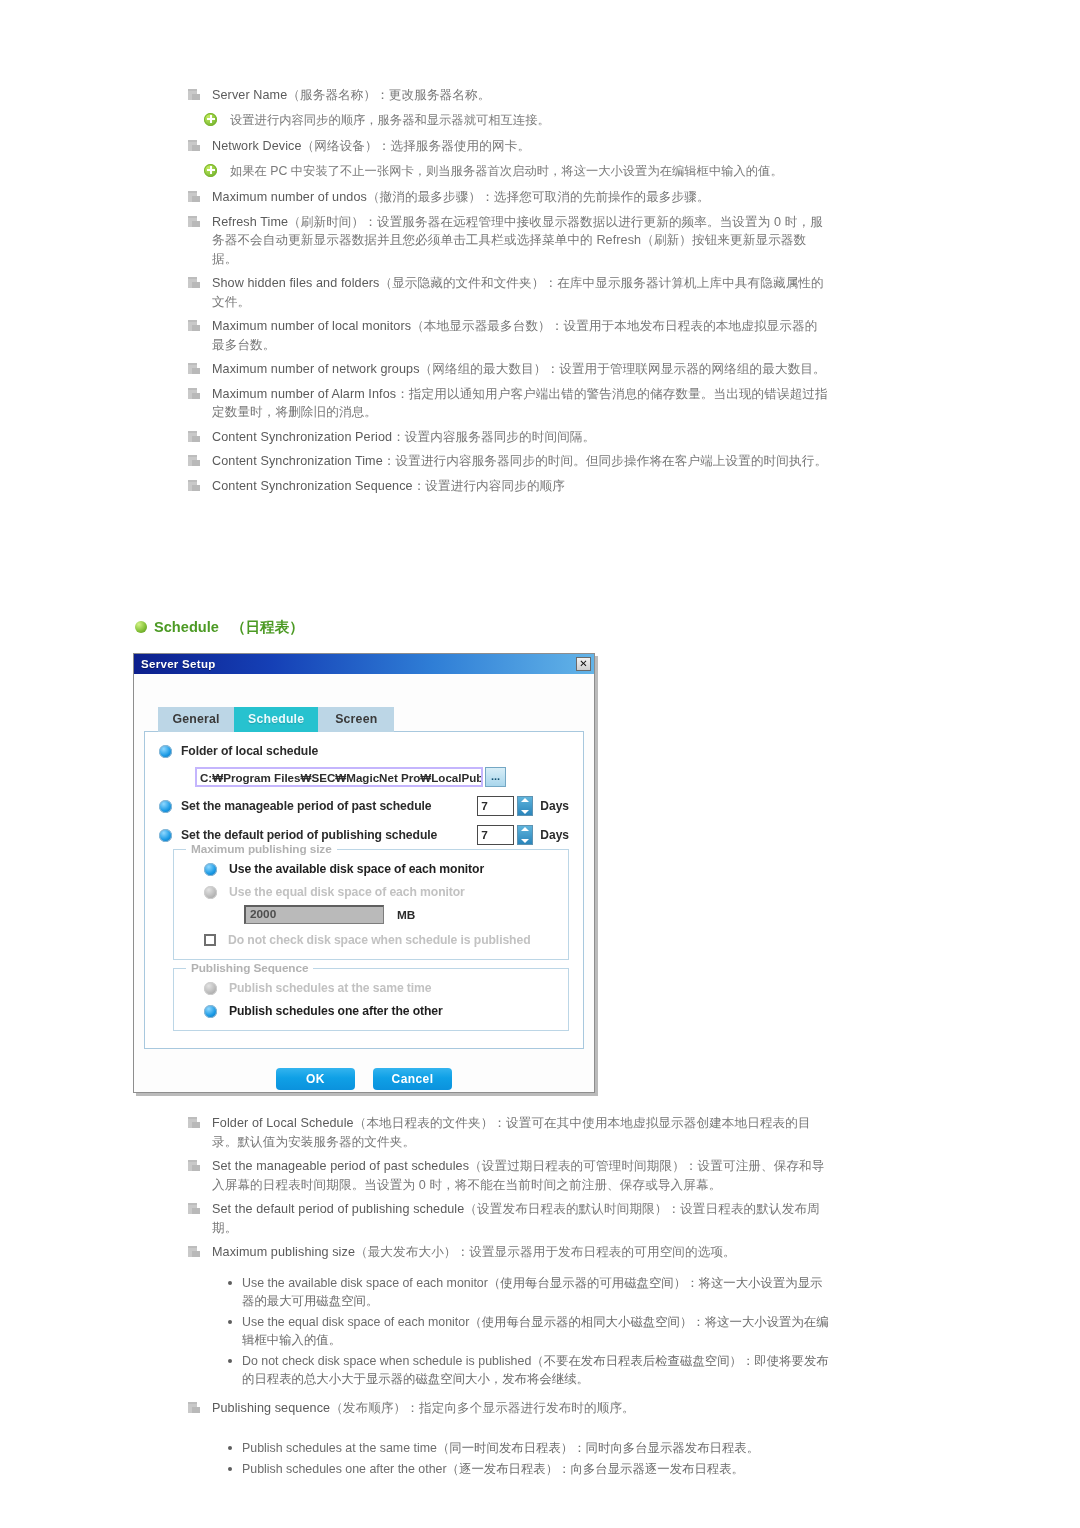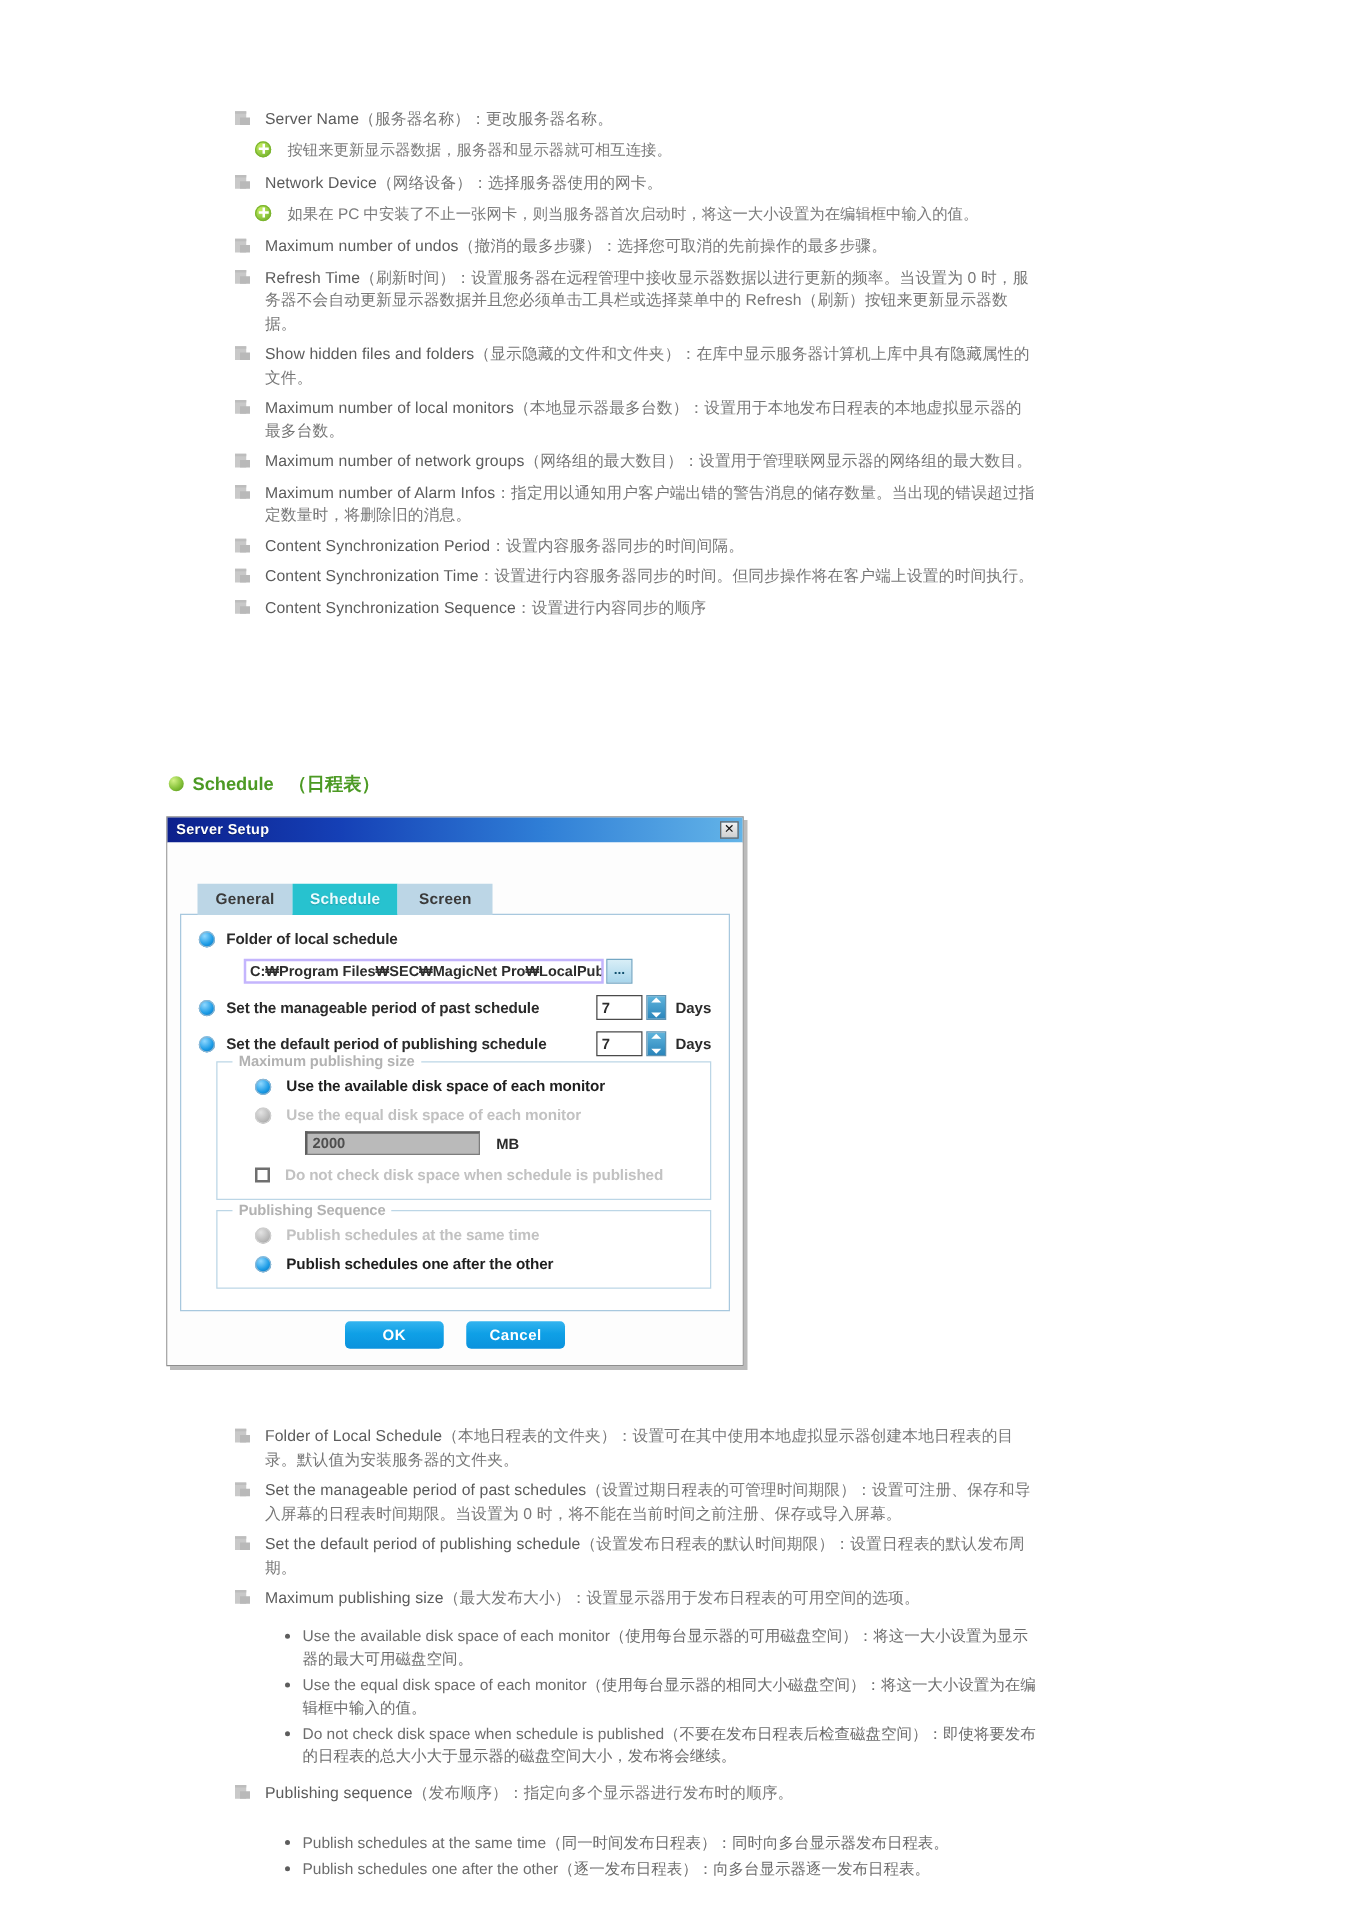--- a/index.html
+++ b/index.html
@@ -326,21 +326,21 @@
     padding:0 4px;
     box-sizing:border-box;
   }
   .mbunit{
     font-size:11.8px;font-weight:bold;color:#2b2b2b;margin-left:13px;
   }
 
   
   .btnrow{
     display:flex;justify-content:center;gap:18px;
-    margin-top:8px;
+    margin-top:19px;
   }
   .dlgbtn{
     width:79px;height:22px;
     border-radius:4px;
     background:linear-gradient(#34b4ef 0%,#0fa0e6 45%,#0b92dd 100%);
     color:#ffffff;
     font-size:12px;
     font-weight:bold;
     text-align:center;
     line-height:22px;
@@ -354,21 +354,21 @@
 <body>
 
 <div class="doc-list" style="left:180px; top:86px; width:650px;">
 
   <div class="item">
     <span class="flag-icon"></span>
     <span class="en">Server Name</span><span class="cn">（服务器名称）：更改服务器名称。</span>
   </div>
   <div class="subitem">
     <span class="plus-icon"></span>
-    <span>按钮来更新显示器数据，服务器和显示器就可相互连接。</span>
+    <span>设置进行内容同步的顺序，服务器和显示器就可相互连接。</span>
   </div>
 
   <div class="item">
     <span class="flag-icon"></span>
     <span class="en">Network Device</span><span class="cn">（网络设备）：选择服务器使用的网卡。</span>
   </div>
   <div class="subitem">
     <span class="plus-icon"></span>
     <span>如果在 PC 中安装了不止一张网卡，则当服务器首次启动时，将这一大小设置为在编辑框中输入的值。</span>
   </div>
@@ -516,21 +516,21 @@
     </div>
 
     <div class="btnrow">
       <div class="dlgbtn">OK</div>
       <div class="dlgbtn">Cancel</div>
     </div>
 
   </div>
 </div>
 
-<div class="doc-list" style="left:180px; top:1114px; width:650px;margin-top:26px;">
+<div class="doc-list" style="left:180px; top:1114px; width:650px;">
 
   <div class="item">
     <span class="flag-icon"></span>
     <span class="en">Folder of Local Schedule</span><span class="cn">（本地日程表的文件夹）：设置可在其中使用本地虚拟显示器创建本地日程表的目录。默认值为安装服务器的文件夹。</span>
   </div>
 
   <div class="item">
     <span class="flag-icon"></span>
     <span class="en">Set the manageable period of past schedules</span><span class="cn">（设置过期日程表的可管理时间期限）：设置可注册、保存和导入屏幕的日程表时间期限。当设置为 0 时，将不能在当前时间之前注册、保存或导入屏幕。</span>
   </div>

